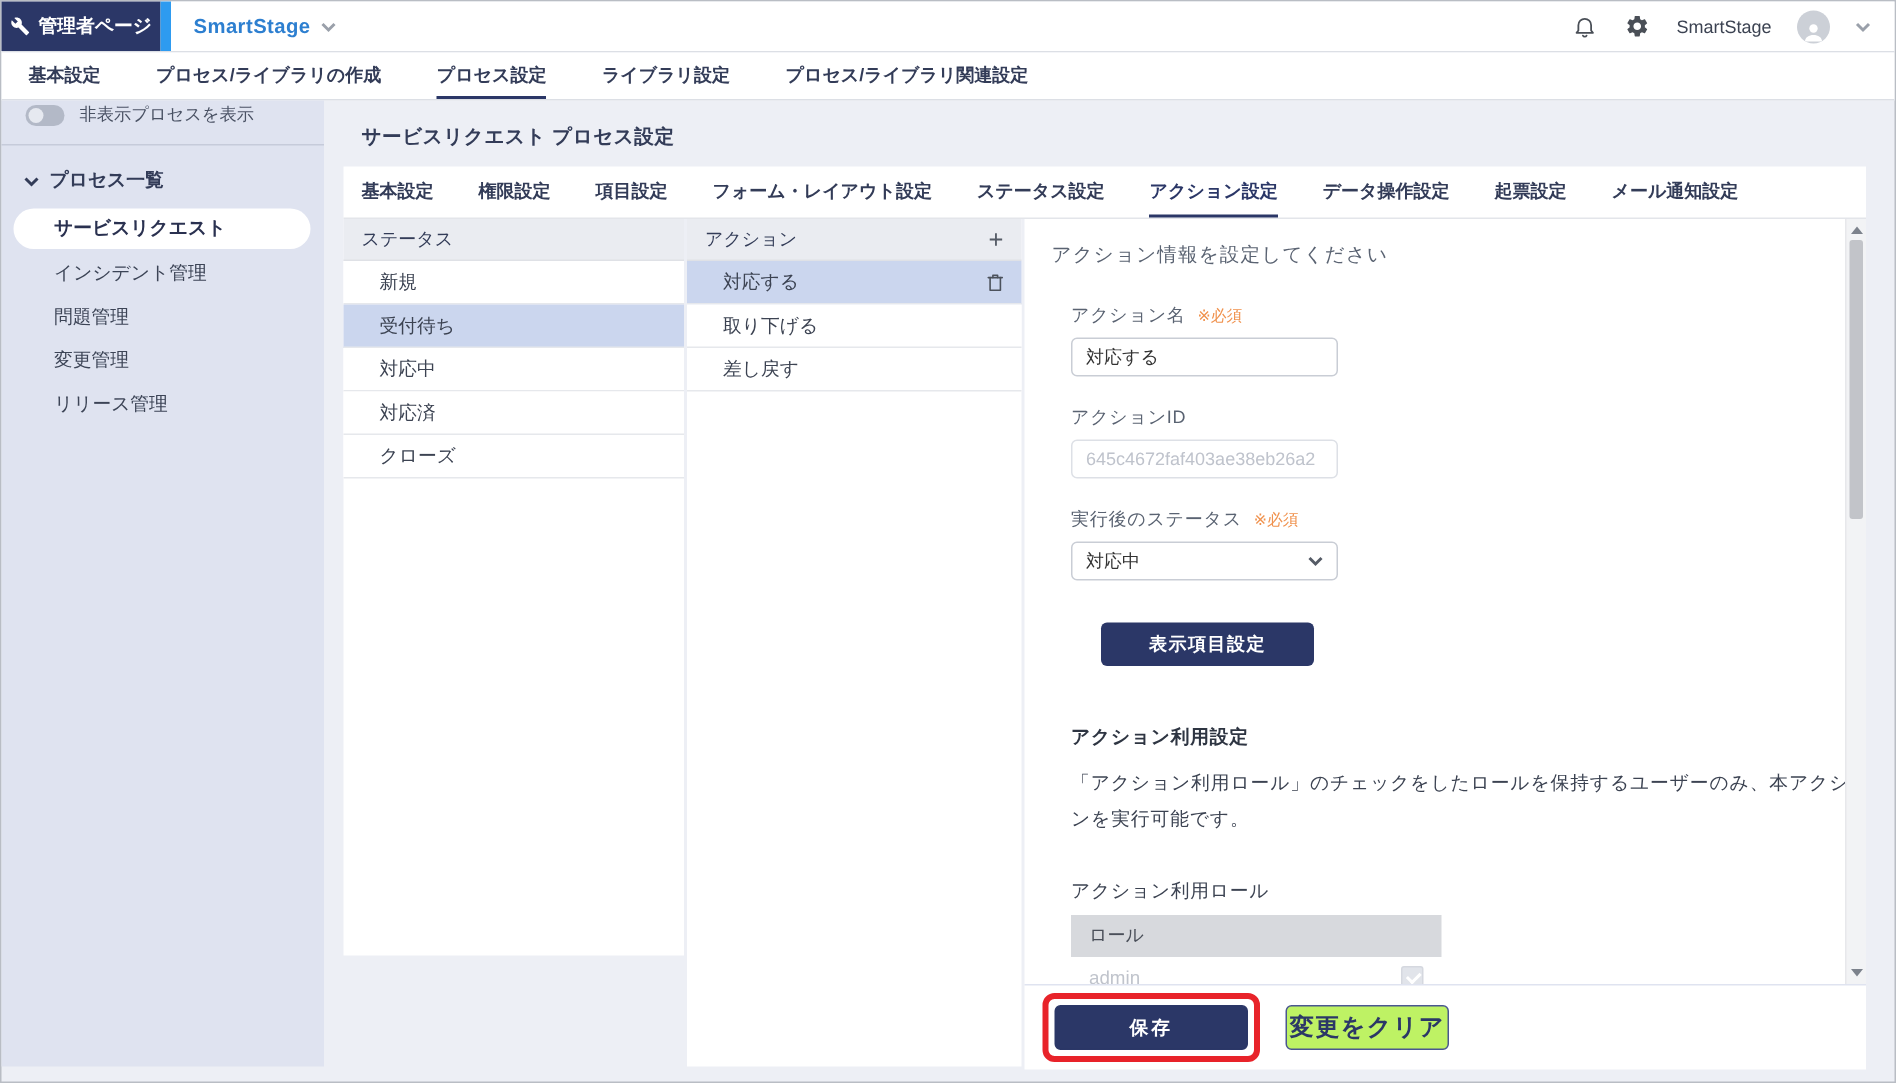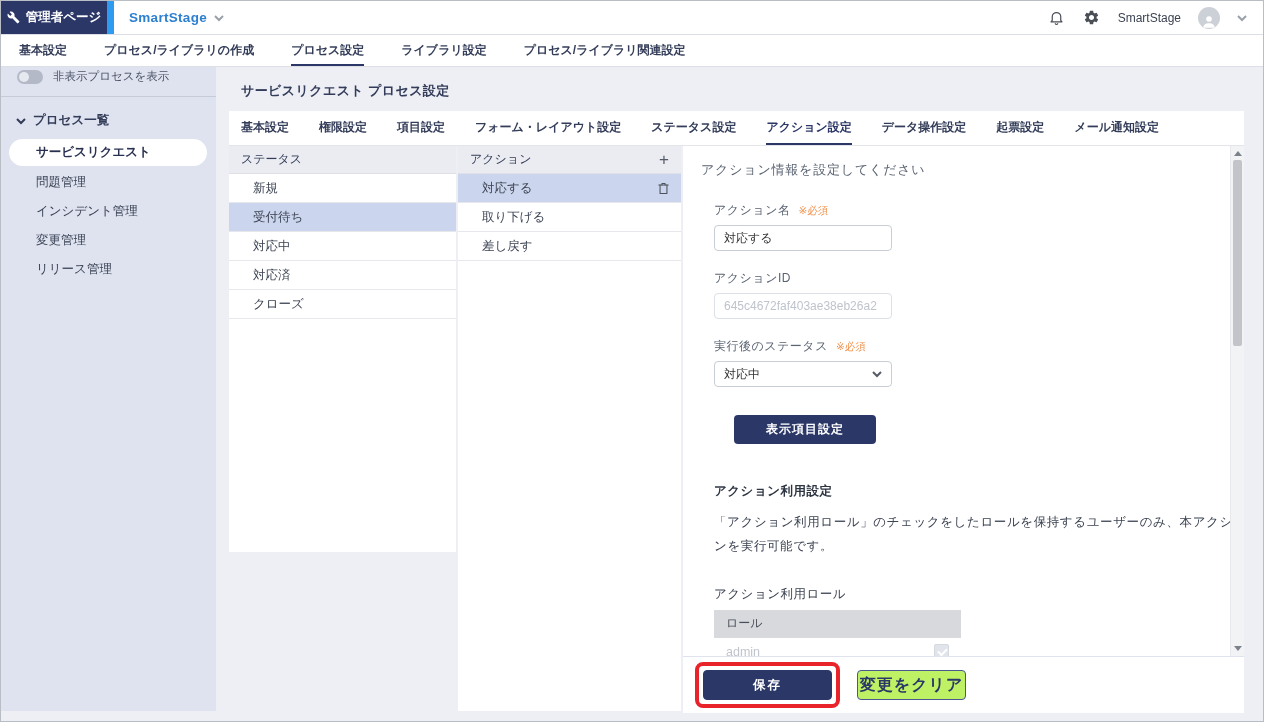--- a/index.html
+++ b/index.html
@@ -41,21 +41,21 @@
 
   
   .main { flex:1; min-width:0; padding:13px 19px 0 13px; display:flex; flex-direction:column; }
   .page-title { font-size:13px; font-weight:bold; color:#333c58; letter-spacing:.4px; margin:2px 0 11px 12px; }
   .tabs { background:#fff; height:35px; display:flex; align-items:stretch; padding-left:12px; border-bottom:1px solid #e3e5ea; flex:0 0 auto; }
   .tab { font-size:12px; font-weight:bold; color:#333c58; margin-right:30px; display:flex; align-items:center; border-bottom:2px solid transparent; cursor:pointer; white-space:nowrap; }
   .tab.active { color:#2b3767; border-bottom-color:#2b3767; }
 
   .content-row { display:flex; gap:2px; height:567px; flex:0 0 auto; }
   .col { background:#fff; }
-  .col-status { width:227px; flex:0 0 auto; height:406px; }
+  .col-status { width:227px; flex:0 0 auto; height:491px; }
   .col-action { width:223px; flex:0 0 auto; height:565px; }
   .col-head { height:28px; background:#eaecf1; display:flex; align-items:center; padding:0 12px; font-size:12px; color:#333c58; border-bottom:1px solid #dfe1e6; }
   .col-head .plus { margin-left:auto; font-size:17px; color:#555b66; font-weight:normal; line-height:1; cursor:pointer; }
   .list-row { height:29px; display:flex; align-items:center; padding:0 10px 0 24px; font-size:12.5px; color:#3c4352; border-bottom:1px solid #e6e8ec; cursor:pointer; background:#fff; }
   .list-row.selected { background:#cbd6ee; }
   .list-row .trash { margin-left:auto; width:15px; height:15px; cursor:pointer; }
   .list-row .trash svg { width:15px; height:15px; stroke:#4c525c; fill:none; stroke-width:1.7; }
 
   
   .panel { flex:1; min-width:0; background:#fff; height:567px; display:flex; flex-direction:column; }
@@ -155,22 +155,22 @@
         <div class="toggle"></div>
         <span class="side-toggle-label">非表示プロセスを表示</span>
       </div>
       <div class="side-section">
         <svg viewBox="0 0 10 10">
             <polyline points="1,3 5,7 9,3"></polyline>
           </svg>
         <span>プロセス一覧</span>
       </div>
       <div class="side-item active">サービスリクエスト</div>
+      <div class="side-item">インシデント管理</div>
       <div class="side-item">問題管理</div>
-      <div class="side-item">インシデント管理</div>
       <div class="side-item">変更管理</div>
       <div class="side-item">リリース管理</div>
     </div>
 
     <div class="main">
       <div class="page-title">サービスリクエスト プロセス設定</div>
 
       <div class="tabs">
         <div class="tab">基本設定</div>
         <div class="tab">権限設定</div>

